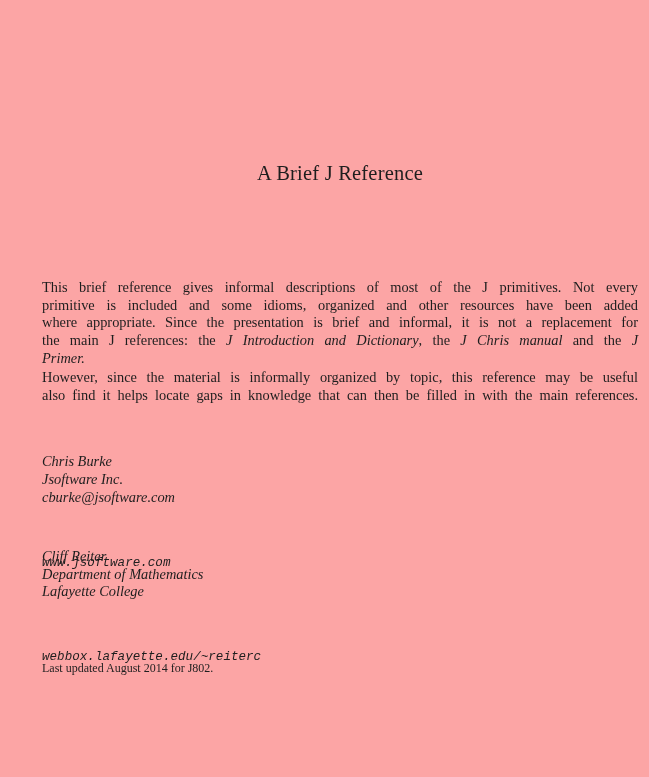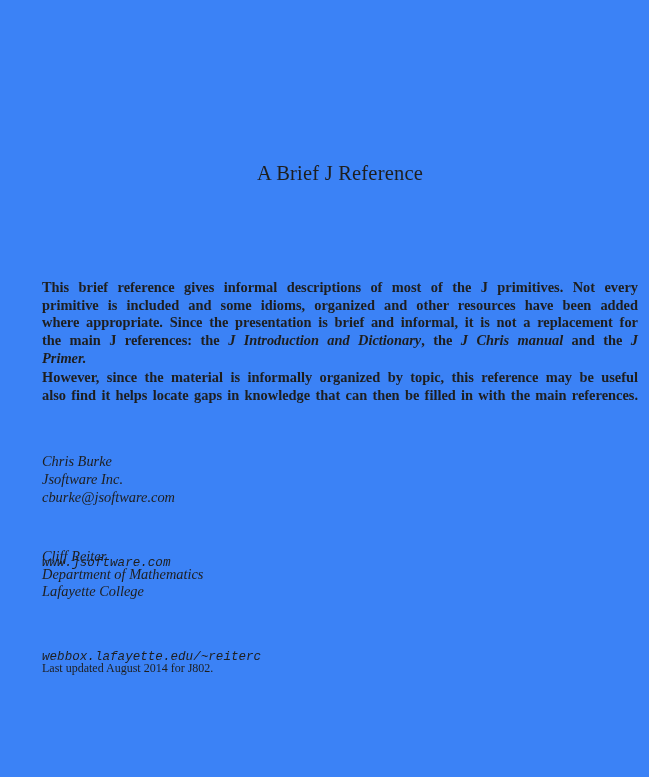--- a/index.html
+++ b/index.html
@@ -5,42 +5,41 @@
   html, body { margin: 0; padding: 0; }
   body {
     width: 649px; height: 777px;
     background: #ffffff;
     font-family: "Liberation Serif", serif;
     color: #1e1e1e;
   }
   .page {
     position: relative;
     width: 649px; height: 777px;
-    background: #3b82f6;
+    background: #fca5a5;
     overflow: hidden;
   }
   .textblock {
     position: absolute;
     left: 42px; top: 0;
     width: 596px; height: 777px;
   }
   .title {
     position: absolute;
     top: 161px; left: 0; width: 100%;
     text-align: center;
     font-size: 20.5px;
     line-height: 25px;
     letter-spacing: 0.2px;
   }
   .para {
     position: absolute;
     left: 0; width: 100%;
     font-size: 14.4px;
     line-height: 17.7px;
-    font-weight: bold;
   }
   .p1 { top: 279px; }
   .p2 { top: 369px; }
   .ln { display: block; }
   .jl {
     text-align: justify;
     text-align-last: justify;
     text-justify: inter-word;
   }
   .lastln { text-align: left; }

